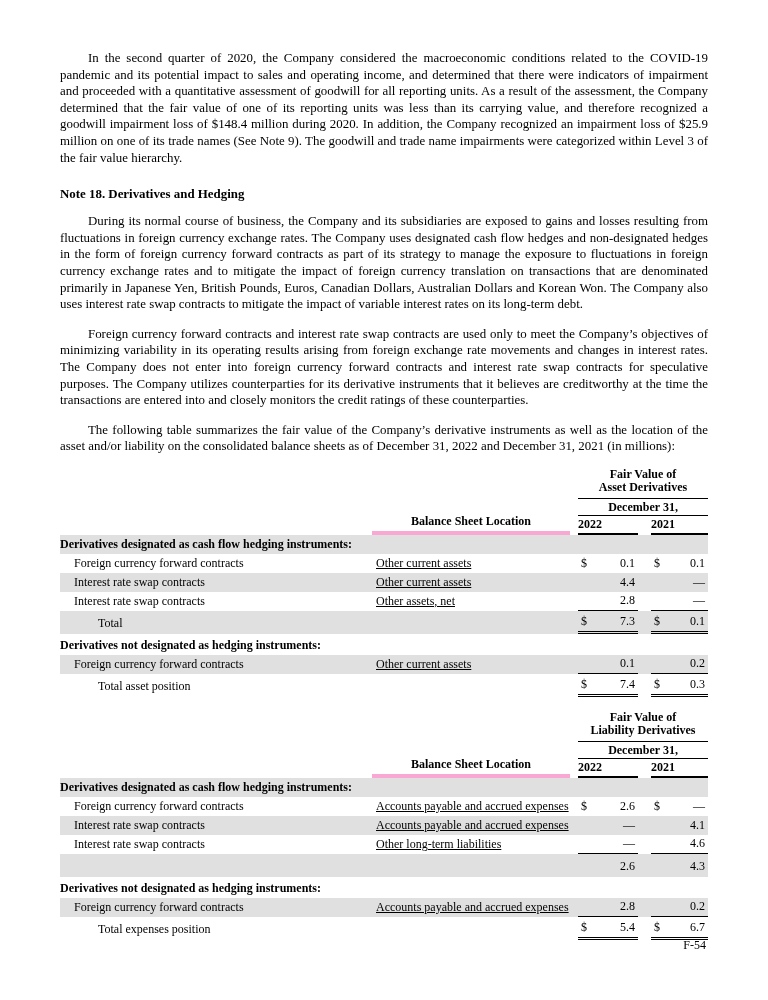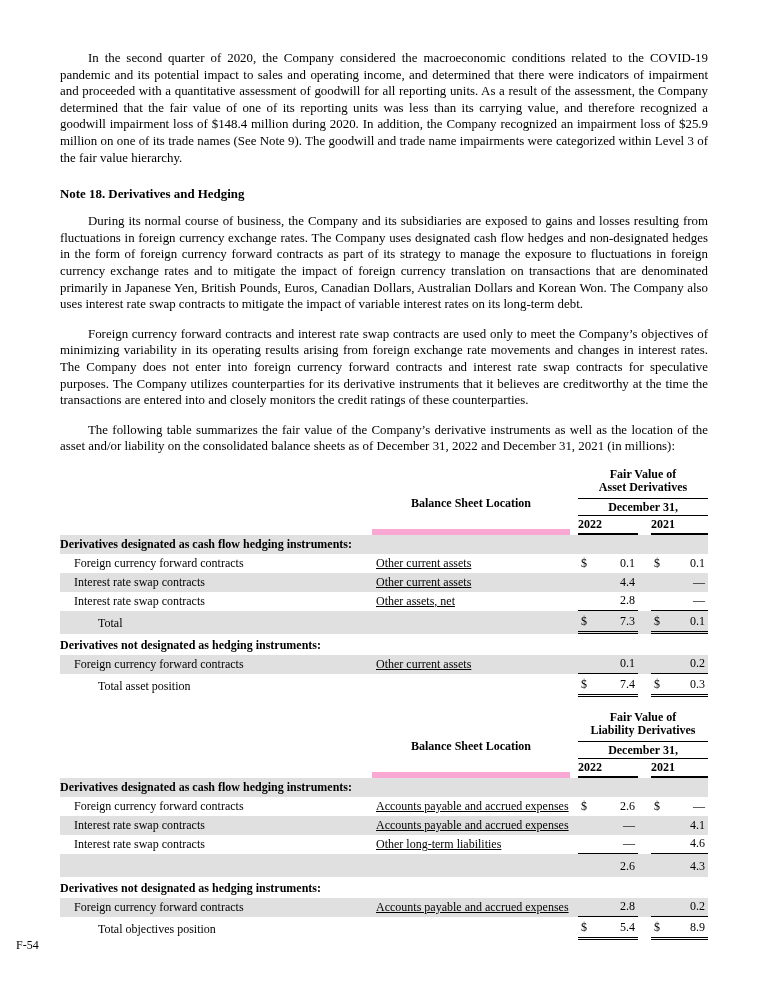--- a/index.html
+++ b/index.html
@@ -9,21 +9,21 @@
 
   .para { font-size:12.9px; line-height:16.6px; text-align:justify; text-indent:28px; margin-bottom:13px; }
   .heading { font-size:12.9px; font-weight:bold; margin:21px 0 11px 0; }
 
   .tbl { width:648px; font-size:12px; margin-top:6px; }
   .tbl2 { margin-top:14px; }
 
   
   .thead { display:flex; align-items:flex-end; }
   .h-c1 { width:312px; }
-  .h-c2 { width:198px; border-bottom:6px solid #f9a8d4; text-align:center; font-weight:bold; padding-bottom:18px; }
+  .h-c2 { width:198px; border-bottom:4px solid #f9a8d4; text-align:center; font-weight:bold; padding-bottom:2px; }
   .h-g1 { width:8px; }
   .h-right { width:130px; }
   .fv { font-weight:bold; text-align:center; line-height:13.5px; border-bottom:1px solid #000; padding-bottom:3px; }
   .dec { font-weight:bold; text-align:center; line-height:15px; border-bottom:1px solid #000; padding-top:1px; }
   .yrs { display:flex; }
   .yr { font-weight:bold; text-align:left; line-height:17px; border-bottom:2px solid #000; }
   .y1 { width:60px; }
   .yg { width:13px; }
   .y2 { width:57px; }
 
@@ -37,21 +37,21 @@
   .c2 { width:198px; padding-left:4px; white-space:nowrap;text-decoration:underline; }
   .g1 { width:8px; align-self:stretch; }
   .n1, .n2 { align-self:stretch; display:flex; align-items:center; justify-content:space-between; padding:0 3px; }
   .n1 { width:60px; }
   .g2 { width:13px; align-self:stretch; }
   .n2 { width:57px; }
   .ub .n1, .ub .n2 { border-bottom:1px solid #000; }
   .db .n1, .db .n2 { border-bottom:3px double #000; }
   .tall { min-height:23px; padding-top:2px; margin-bottom:2px; }
 
-  .footer { position:absolute; left:16px; top:938px; width:698px; text-align:left; font-size:12px; }
+  .footer { position:absolute; left:8px; top:938px; width:698px; text-align:right; font-size:12px; }
 </style>
 </head>
 <body>
 
 <div class="page">
 
   <p class="para">In the second quarter of 2020, the Company considered the macroeconomic conditions related to the COVID-19 pandemic and its potential impact to sales and operating income, and determined that there were indicators of impairment and proceeded with a quantitative assessment of goodwill for all reporting units. As a result of the assessment, the Company determined that the fair value of one of its reporting units was less than its carrying value, and therefore recognized a goodwill impairment loss of $148.4 million during 2020. In addition, the Company recognized an impairment loss of $25.9 million on one of its trade names (See Note 9). The goodwill and trade name impairments were categorized within Level 3 of the fair value hierarchy.</p>
 
   <div class="heading">Note 18. Derivatives and Hedging</div>
 
@@ -279,29 +279,29 @@
           <span></span>
           <span>2.8</span>
         </div>
         <div class="g2"></div>
       <div class="n2">
           <span></span>
           <span>0.2</span>
         </div>
     </div>
     <div class="trow db tall">
-      <div class="c1 i2">Total objectives position</div>
+      <div class="c1 i2">Total expenses position</div>
       <div class="c2"></div>
         <div class="g1"></div>
       <div class="n1">
           <span>$</span>
           <span>5.4</span>
         </div>
         <div class="g2"></div>
       <div class="n2">
           <span>$</span>
-          <span>8.9</span>
+          <span>6.7</span>
         </div>
     </div>
   </div>
 
   <div class="footer">F-54</div>
 </div>
 
 </body></html>

